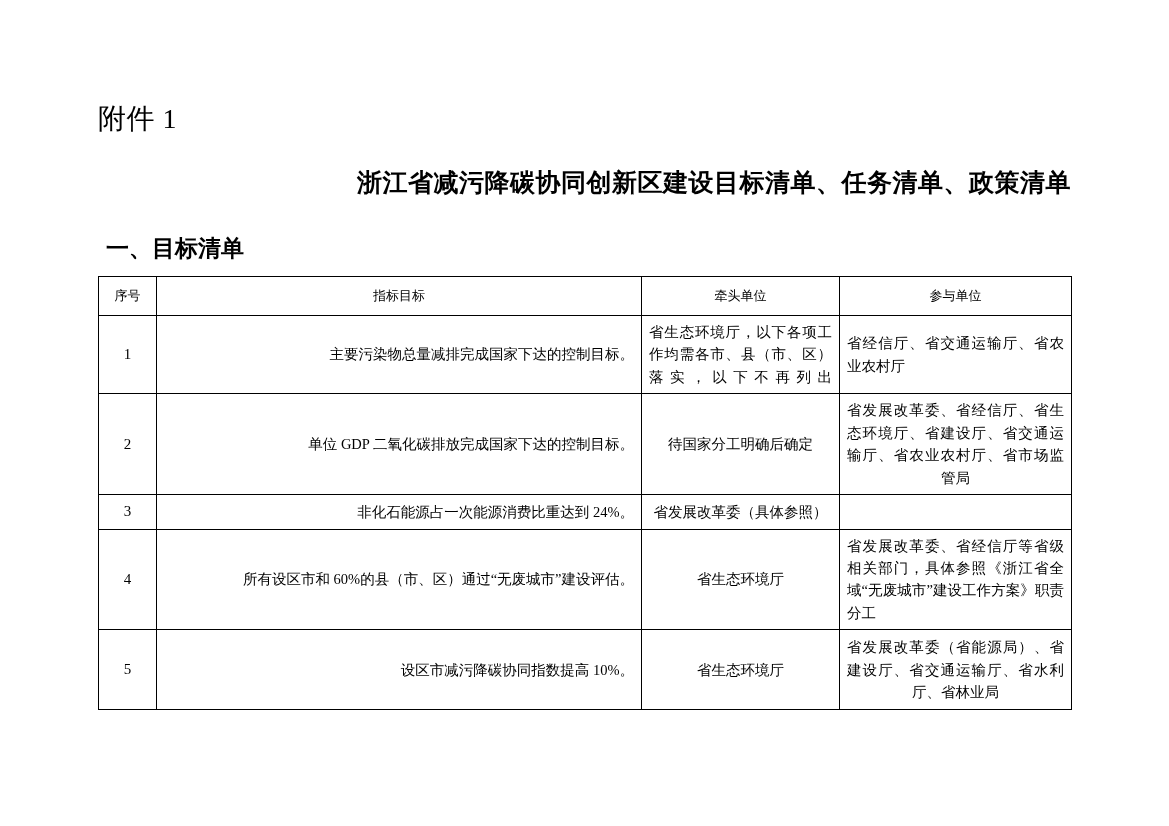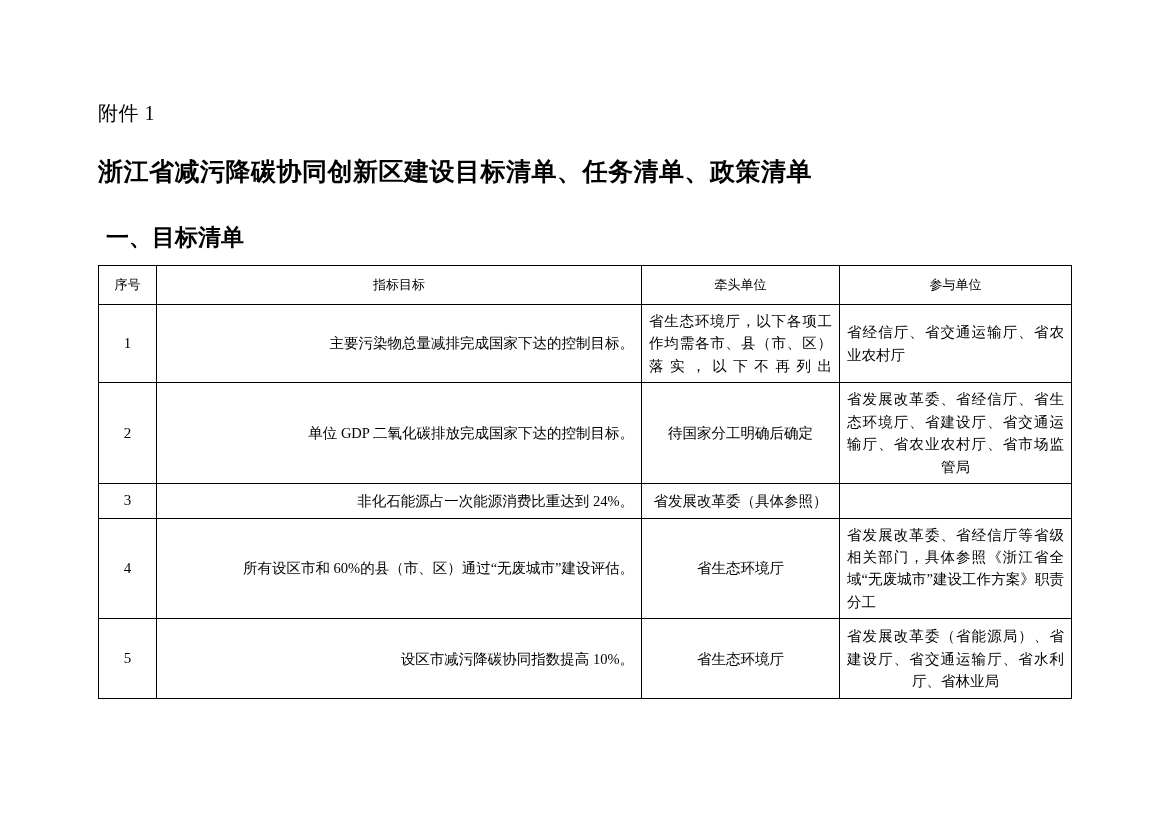--- a/index.html
+++ b/index.html
@@ -18,27 +18,27 @@
   .page {
     position: absolute;
     left: 0;
     top: 0;
     width: 1169px;
     height: 826px;
     box-sizing: border-box;
     padding: 100px 98px 0 98px;
   }
   .attachment-label {
-    font-size: 20px;
+    font-size: 28px;
     letter-spacing: 0.5px;
     margin: 0 0 28px 0;
     font-family: "Liberation Serif", "DejaVu Serif", serif;
   }
   .doc-title {
-    text-align: left;
+    text-align: right;
     font-size: 25px;
     font-weight: bold;
     letter-spacing: 0.5px;
     margin: 0 0 34px 0;
     font-family: "Liberation Sans", "DejaVu Sans", sans-serif;
   }
   .section-heading {
     font-size: 23px;
     font-weight: bold;
     margin: 0 0 12px 8px;

